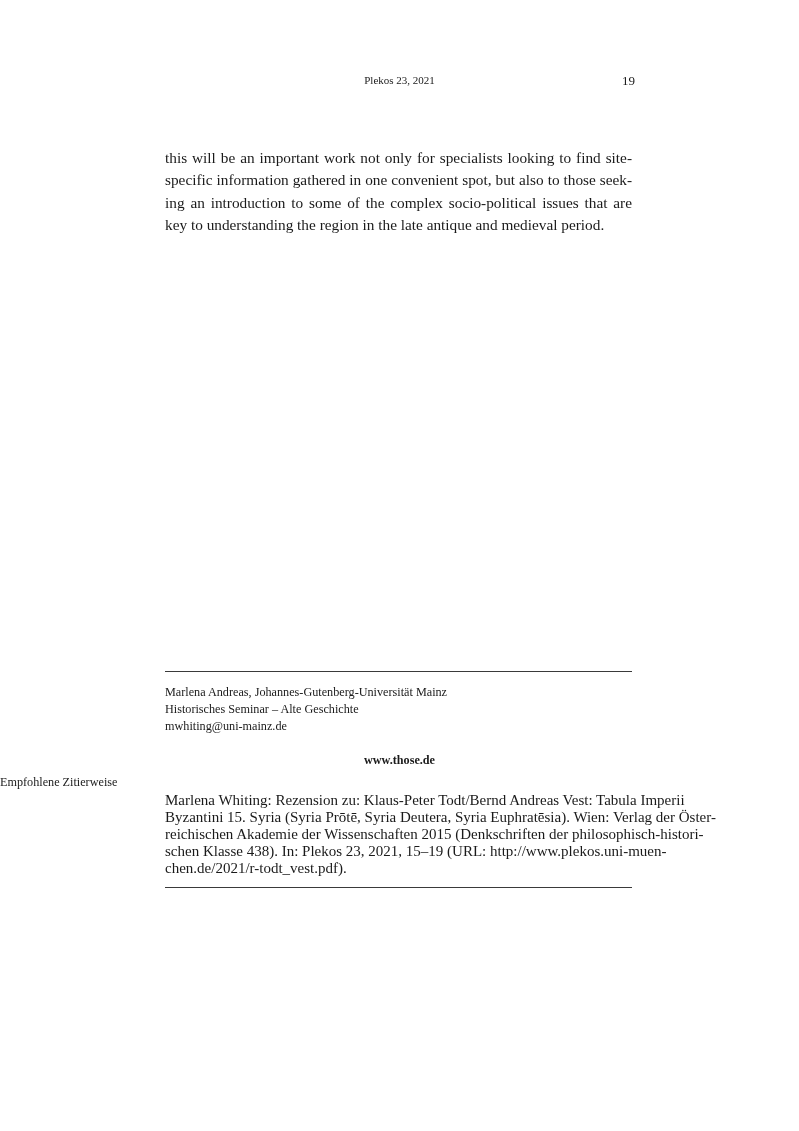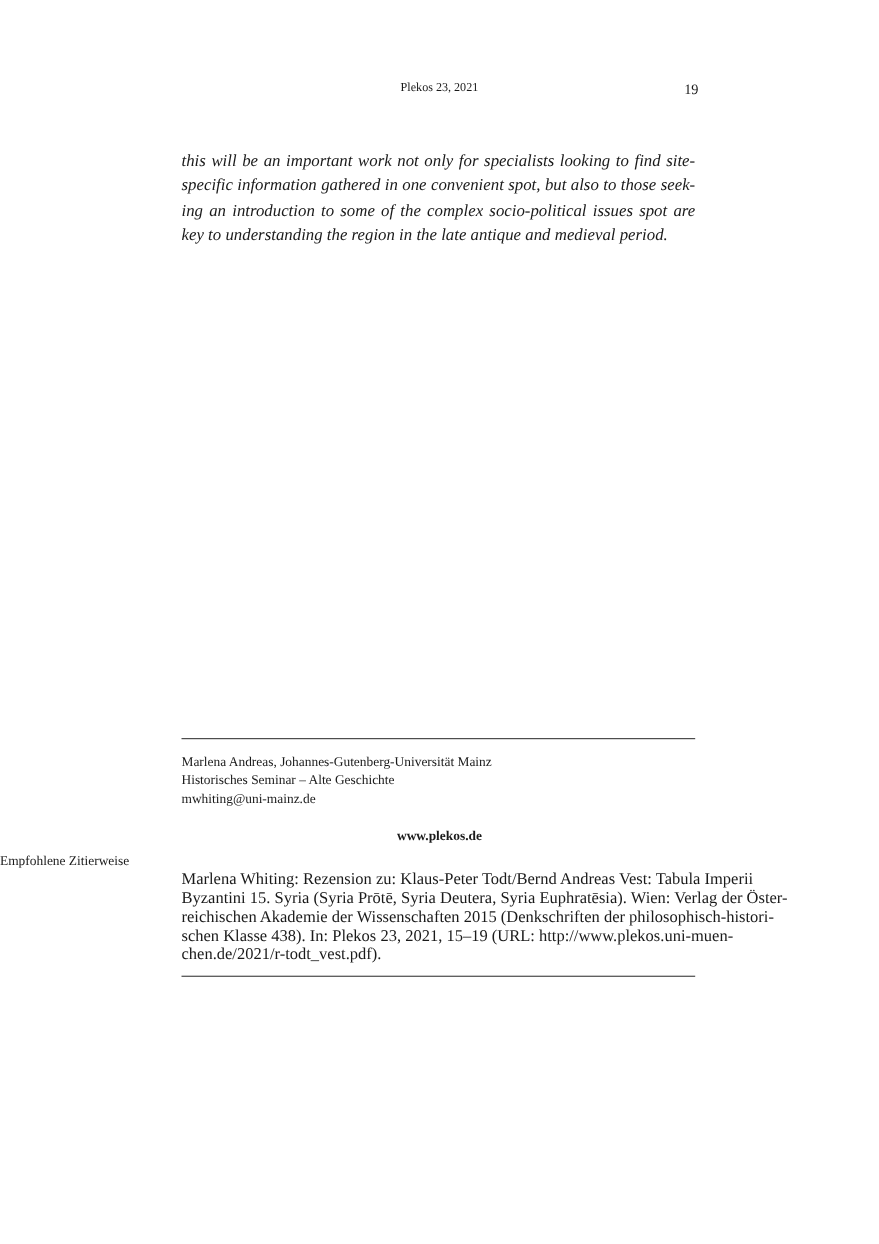--- a/index.html
+++ b/index.html
@@ -10,24 +10,23 @@
     }
     .running-head {
       position: absolute; top: 74px; left: 0; width: 799px;
       font-size: 11px; text-align: center;
     }
     .page-number {
       position: absolute; top: 73px; left: 622px;
       font-size: 13px;
     }
     .body-text {
-      position: absolute; top: 136px; left: 165px; width: 467px;
+      position: absolute; top: 147px; left: 165px; width: 467px;
       font-size: 15.3px; line-height: 22.3px; text-align: justify;
       hyphens: manual;
-      font-style: italic;
     }
     .body-text .line { display: block; text-align: justify; text-align-last: justify; white-space: nowrap; }
     .body-text .line.last { text-align-last: left; }
     .rule {
       position: absolute; left: 165px; width: 467px; height: 1px;
       background: #3a3a3a;
     }
     .author-block {
       position: absolute; top: 684px; left: 165px; width: 467px;
       font-size: 12.2px; line-height: 17px;
@@ -49,33 +48,33 @@
   </style>
 </head>
 <body>
 
 <div class="running-head">Plekos 23, 2021</div>
 <div class="page-number">19</div>
 
 <div class="body-text">
   <span class="line">this will be an important work not only for specialists looking to find site-</span>
   <span class="line">specific information gathered in one convenient spot, but also to those seek-</span>
-  <span class="line">ing an introduction to some of the complex socio-political issues spot are</span>
+  <span class="line">ing an introduction to some of the complex socio-political issues that are</span>
   <span class="line last">key to understanding the region in the late antique and medieval period.</span>
 </div>
 
 <div class="rule" style="top:671px;"></div>
 
 <div class="author-block">
   <div>Marlena Andreas, Johannes-Gutenberg-Universität Mainz</div>
   <div>Historisches Seminar – Alte Geschichte</div>
   <div>mwhiting@uni-mainz.de</div>
 </div>
 
-<div class="site-link">www.plekos.de</div>
+<div class="site-link">www.those.de</div>
 <div class="cite-heading">Empfohlene Zitierweise</div>
 
 <div class="citation">
   <span class="line">Marlena Whiting: Rezension zu: Klaus-Peter Todt/Bernd Andreas Vest: Tabula Imperii</span>
   <span class="line">Byzantini 15. Syria (Syria Prōtē, Syria Deutera, Syria Euphratēsia). Wien: Verlag der Öster-</span>
   <span class="line">reichischen Akademie der Wissenschaften 2015 (Denkschriften der philosophisch-histori-</span>
   <span class="line">schen Klasse 438). In: Plekos 23, 2021, 15–19 (URL: http://www.plekos.uni-muen-</span>
   <span class="line last">chen.de/2021/r-todt_vest.pdf).</span>
 </div>
 

